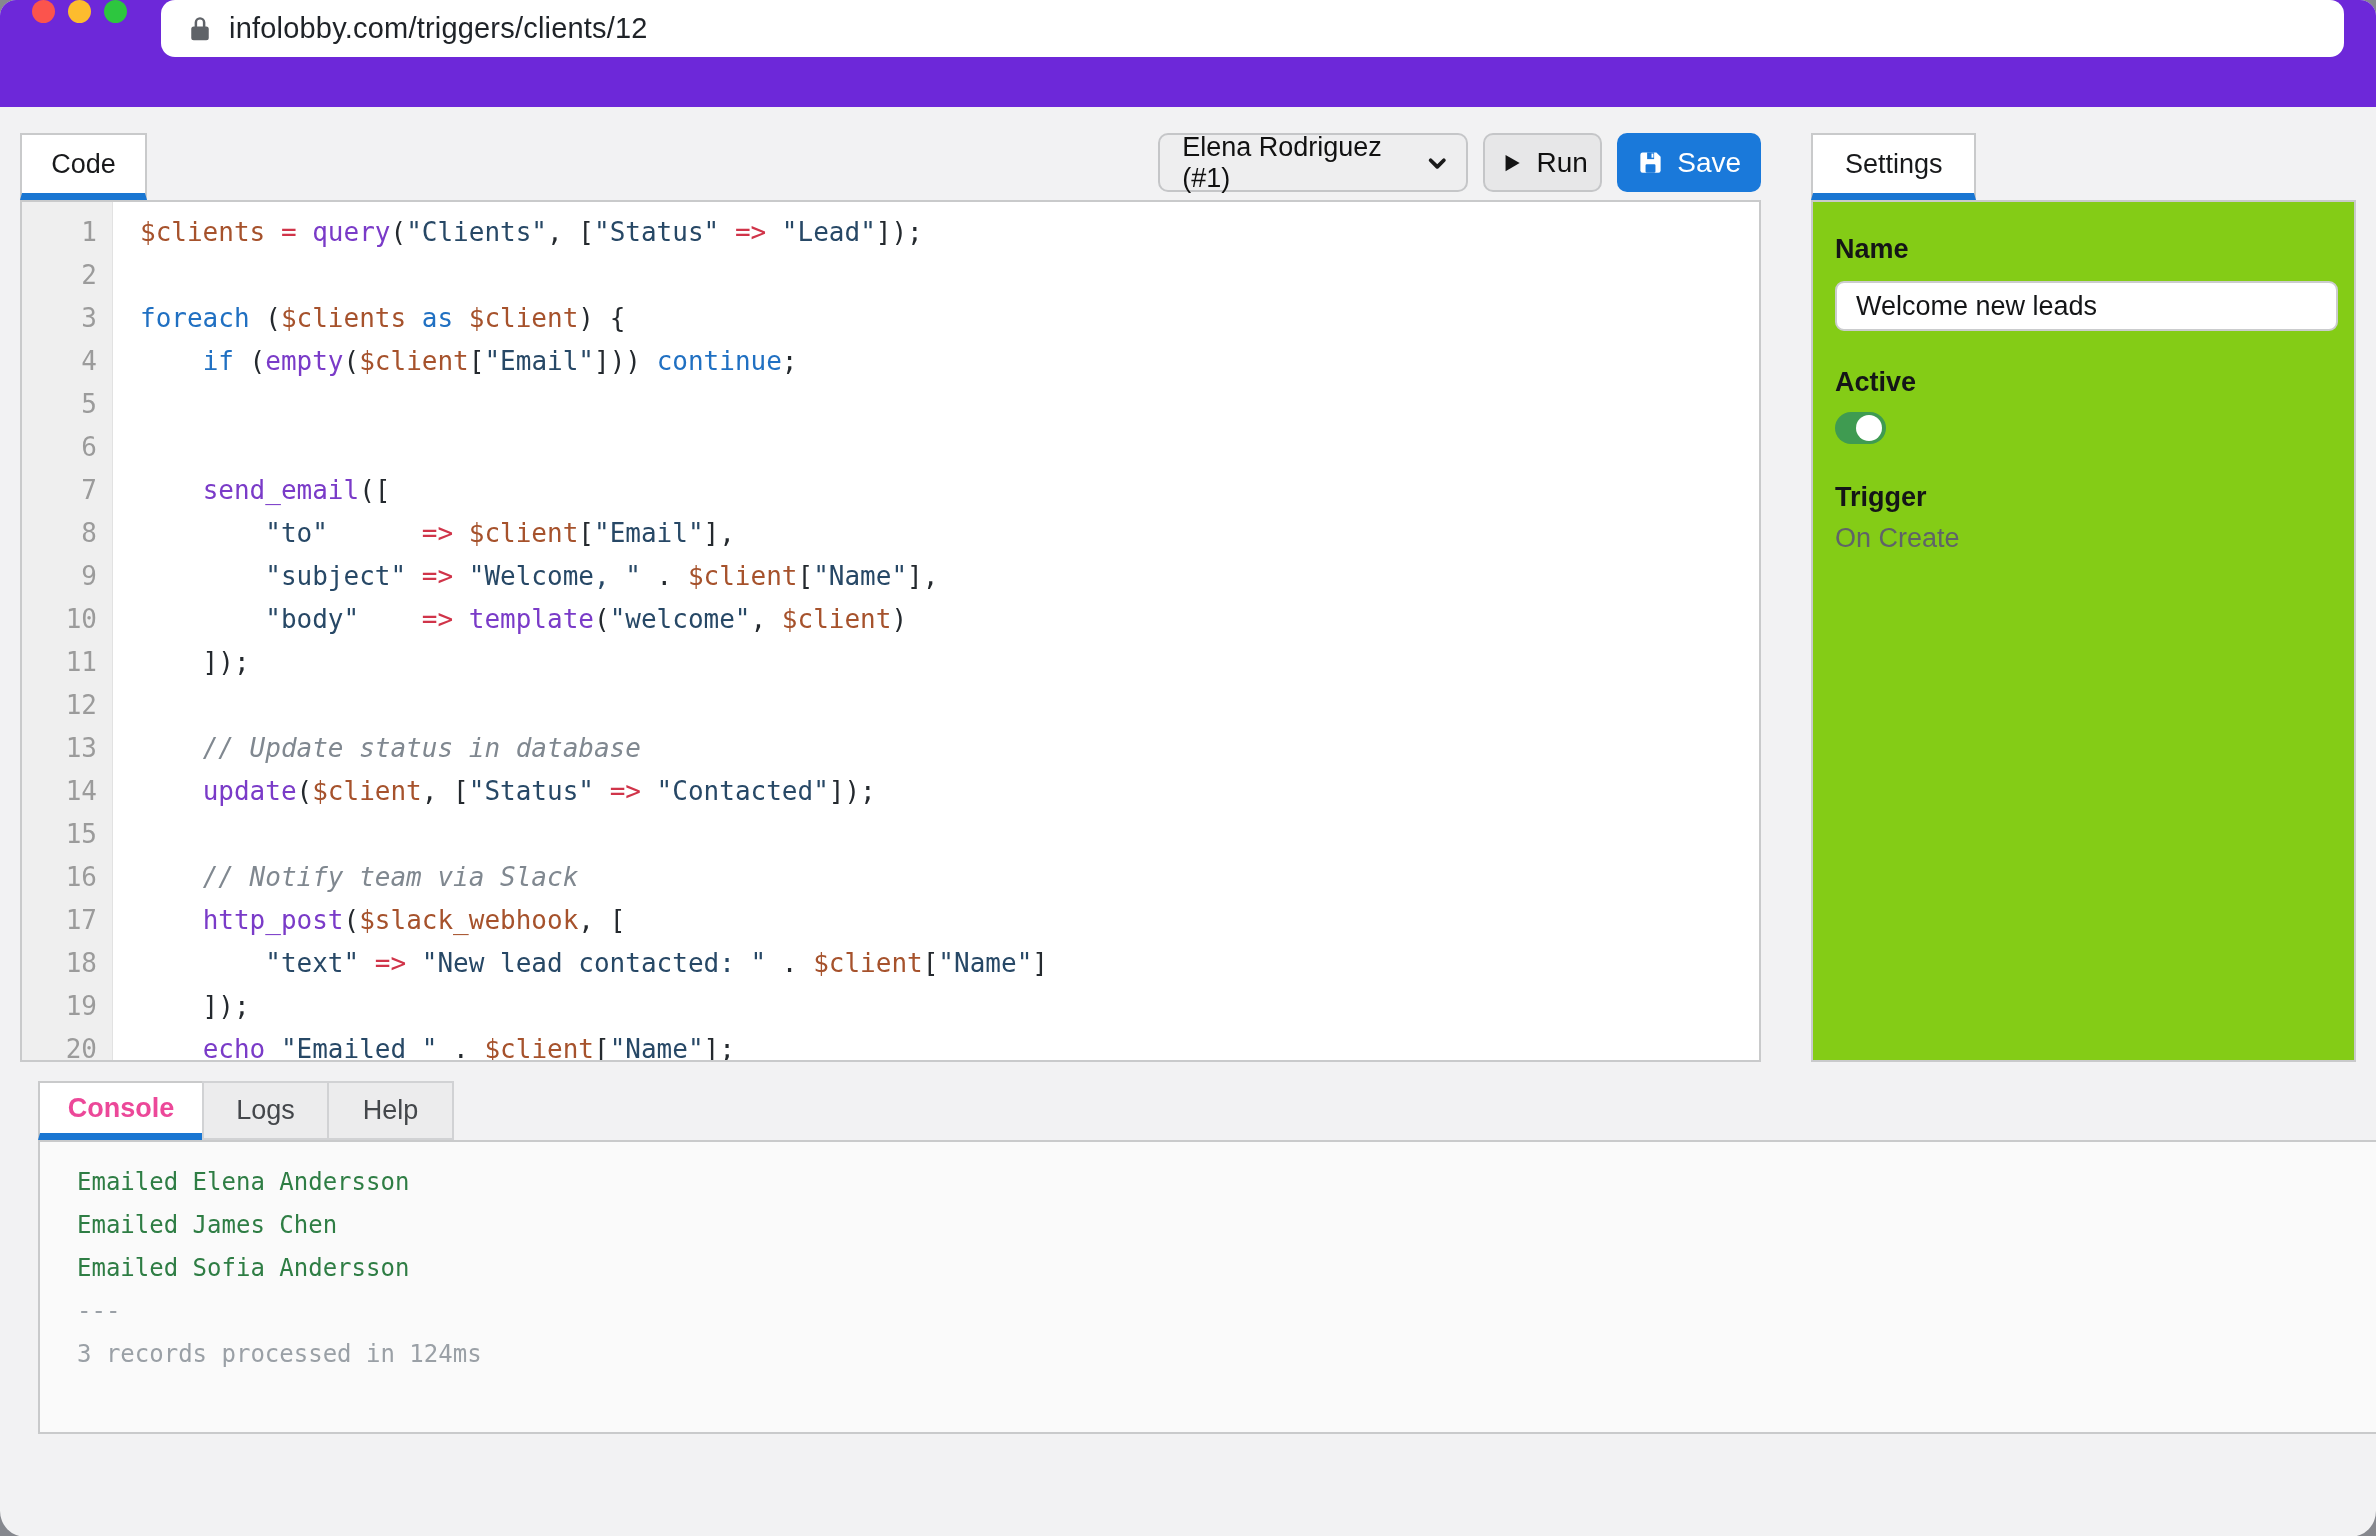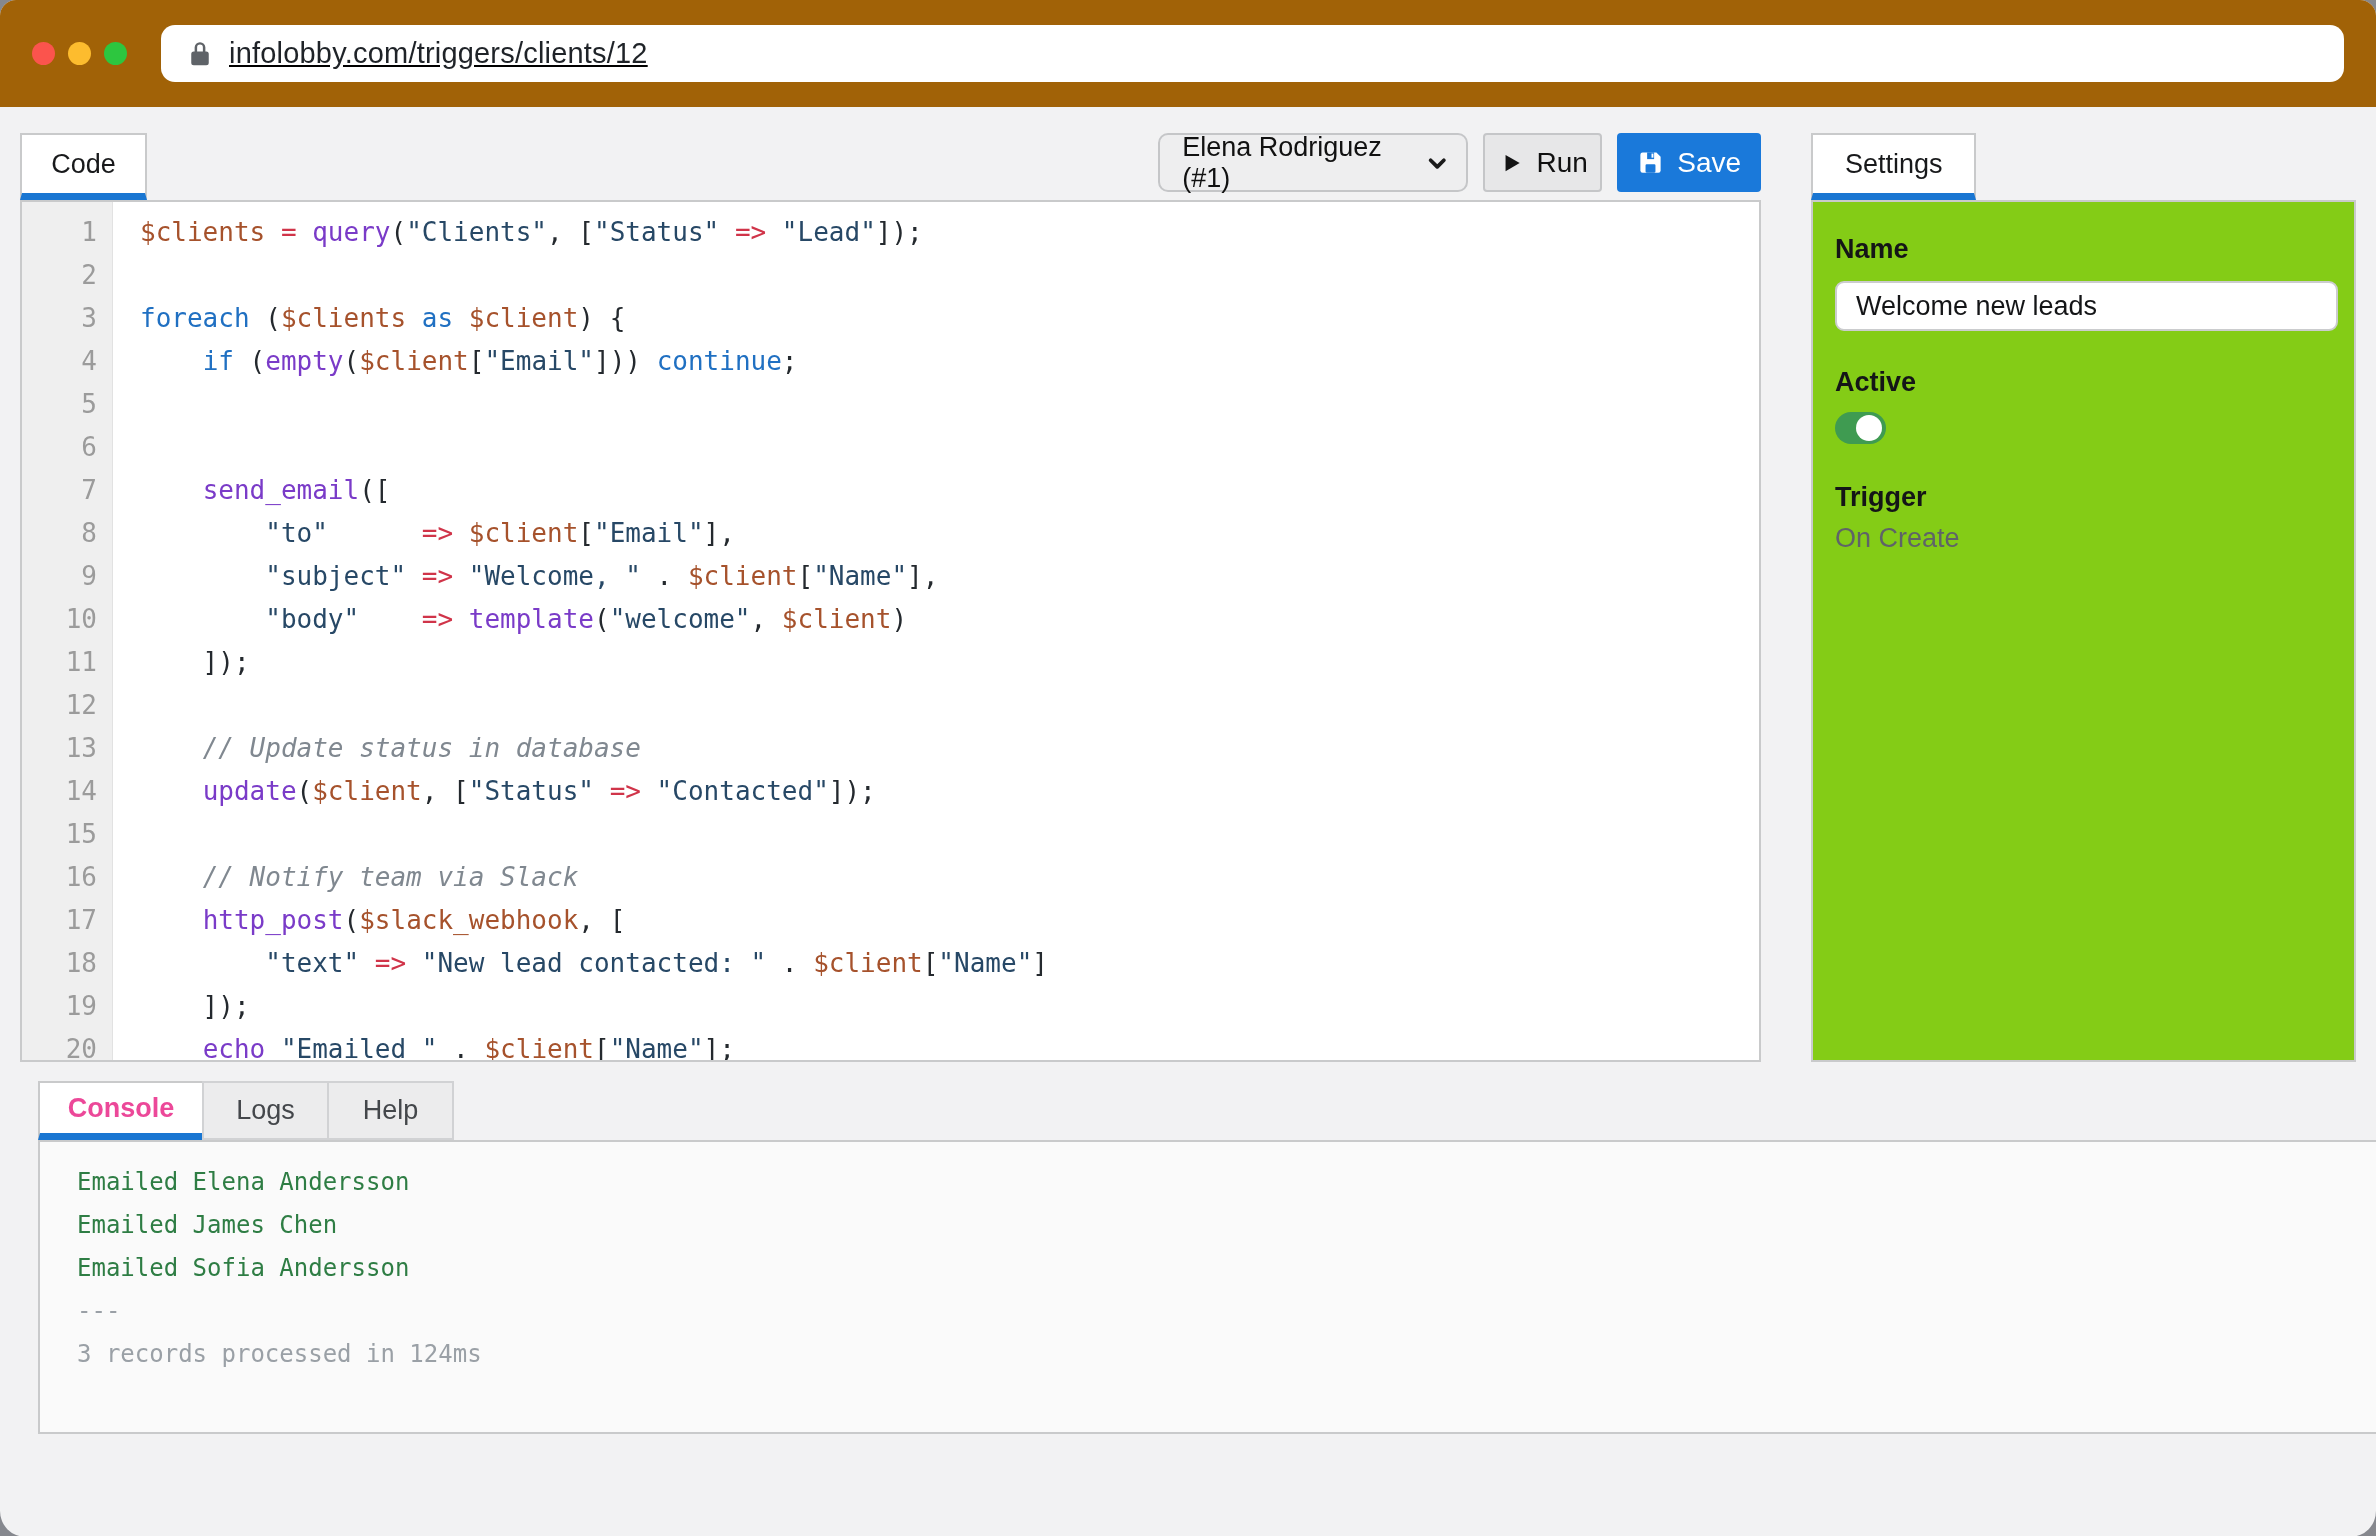--- a/index.html
+++ b/index.html
@@ -1,21 +1,21 @@
 <!DOCTYPE html>
 <html style="--accent: #1976d2; --save: #1a79da; --toggle: #3f9b51; --cgreen: #2e7d44; --cmuted: #9aa0a6; --tok-v: #a6522c; --tok-k: #2070c2; --tok-f: #7a3bc8; --tok-s: #274866; --tok-o: #d03449; --tok-c: #808890; --tok-p: #24292e;"><head>
 <meta charset="utf-8">
 <style>
   * { margin:0; padding:0; box-sizing:border-box; }
   html,body { background:#86888e; font-family:"Liberation Sans", sans-serif; }
   .window { position:relative; width:2376px; height:1537px; background:#f2f2f3;
             border-radius:16px 16px 26px 26px; overflow:hidden; }
 
   
-  .chrome { height:107px; background:#a16207; display:flex; align-items:center; padding:0 32px;text-decoration:underline; }
+  .chrome { height:107px; background:#6d28d9; display:flex; align-items:flex-start; padding:0 32px; }
   .lights { display:flex; gap:13px; margin-right:34px; }
   .light { width:23px; height:23px; border-radius:50%; }
   .urlbar { flex:1; height:57px; background:#fff; border-radius:14px; display:flex;
             align-items:center; padding:0 24px; gap:14px; }
   .urltext { font-size:29px; color:#1f2328; letter-spacing:0.2px; }
 
   
   .appbar { position:relative; height:83px; background:var(--accent); }
   .ghost-btn { position:absolute; left:33px; top:16px; width:113px; height:51px;
                background:rgba(255,255,255,.27); border:2px solid rgba(255,255,255,.5);
@@ -33,21 +33,21 @@
   .tab { height:67px; background:#fff; border:2px solid #c9cacb;
          border-bottom:7px solid var(--accent); display:flex; align-items:center;
          justify-content:center; font-size:27px; font-weight:500; color:#18191b; cursor:pointer; }
   .tab-code { width:127px; }
   .tab-settings { width:165px; }
 
   .toolbar { margin-left:auto; display:flex; gap:15px; align-items:center; margin-right:0; }
   .select-box { width:310px; height:59px; background:#eeeeef; border:2px solid #c5c6c8;
                 border-radius:10px; display:flex; align-items:center; justify-content:space-between;
                 padding:0 16px 0 22px; font-size:27px; color:#111; cursor:pointer; }
-  .btn { height:59px; border-radius:4px; display:flex; align-items:center; justify-content:center;
+  .btn { height:59px; border-radius:10px; display:flex; align-items:center; justify-content:center;
          gap:13px; font-size:28px; cursor:pointer; }
   .btn-run { width:119px; background:#e7e7e8; border:2px solid #c5c6c8; color:#111; }
   .btn-save { width:144px; background:var(--save); border:none; color:#fff; }
 
   .panels { display:flex; column-gap:50px; }
   .editor-panel { position:relative; width:1742px; height:862px; background:#fff;
                   border:2px solid #c9cacb; overflow:hidden; }
   .gutter-bg { position:absolute; left:0; top:0; bottom:0; width:91px; background:#efefef;
                border-right:1px solid #e2e2e2; }
   .code-lines { position:relative; padding-top:9px;

